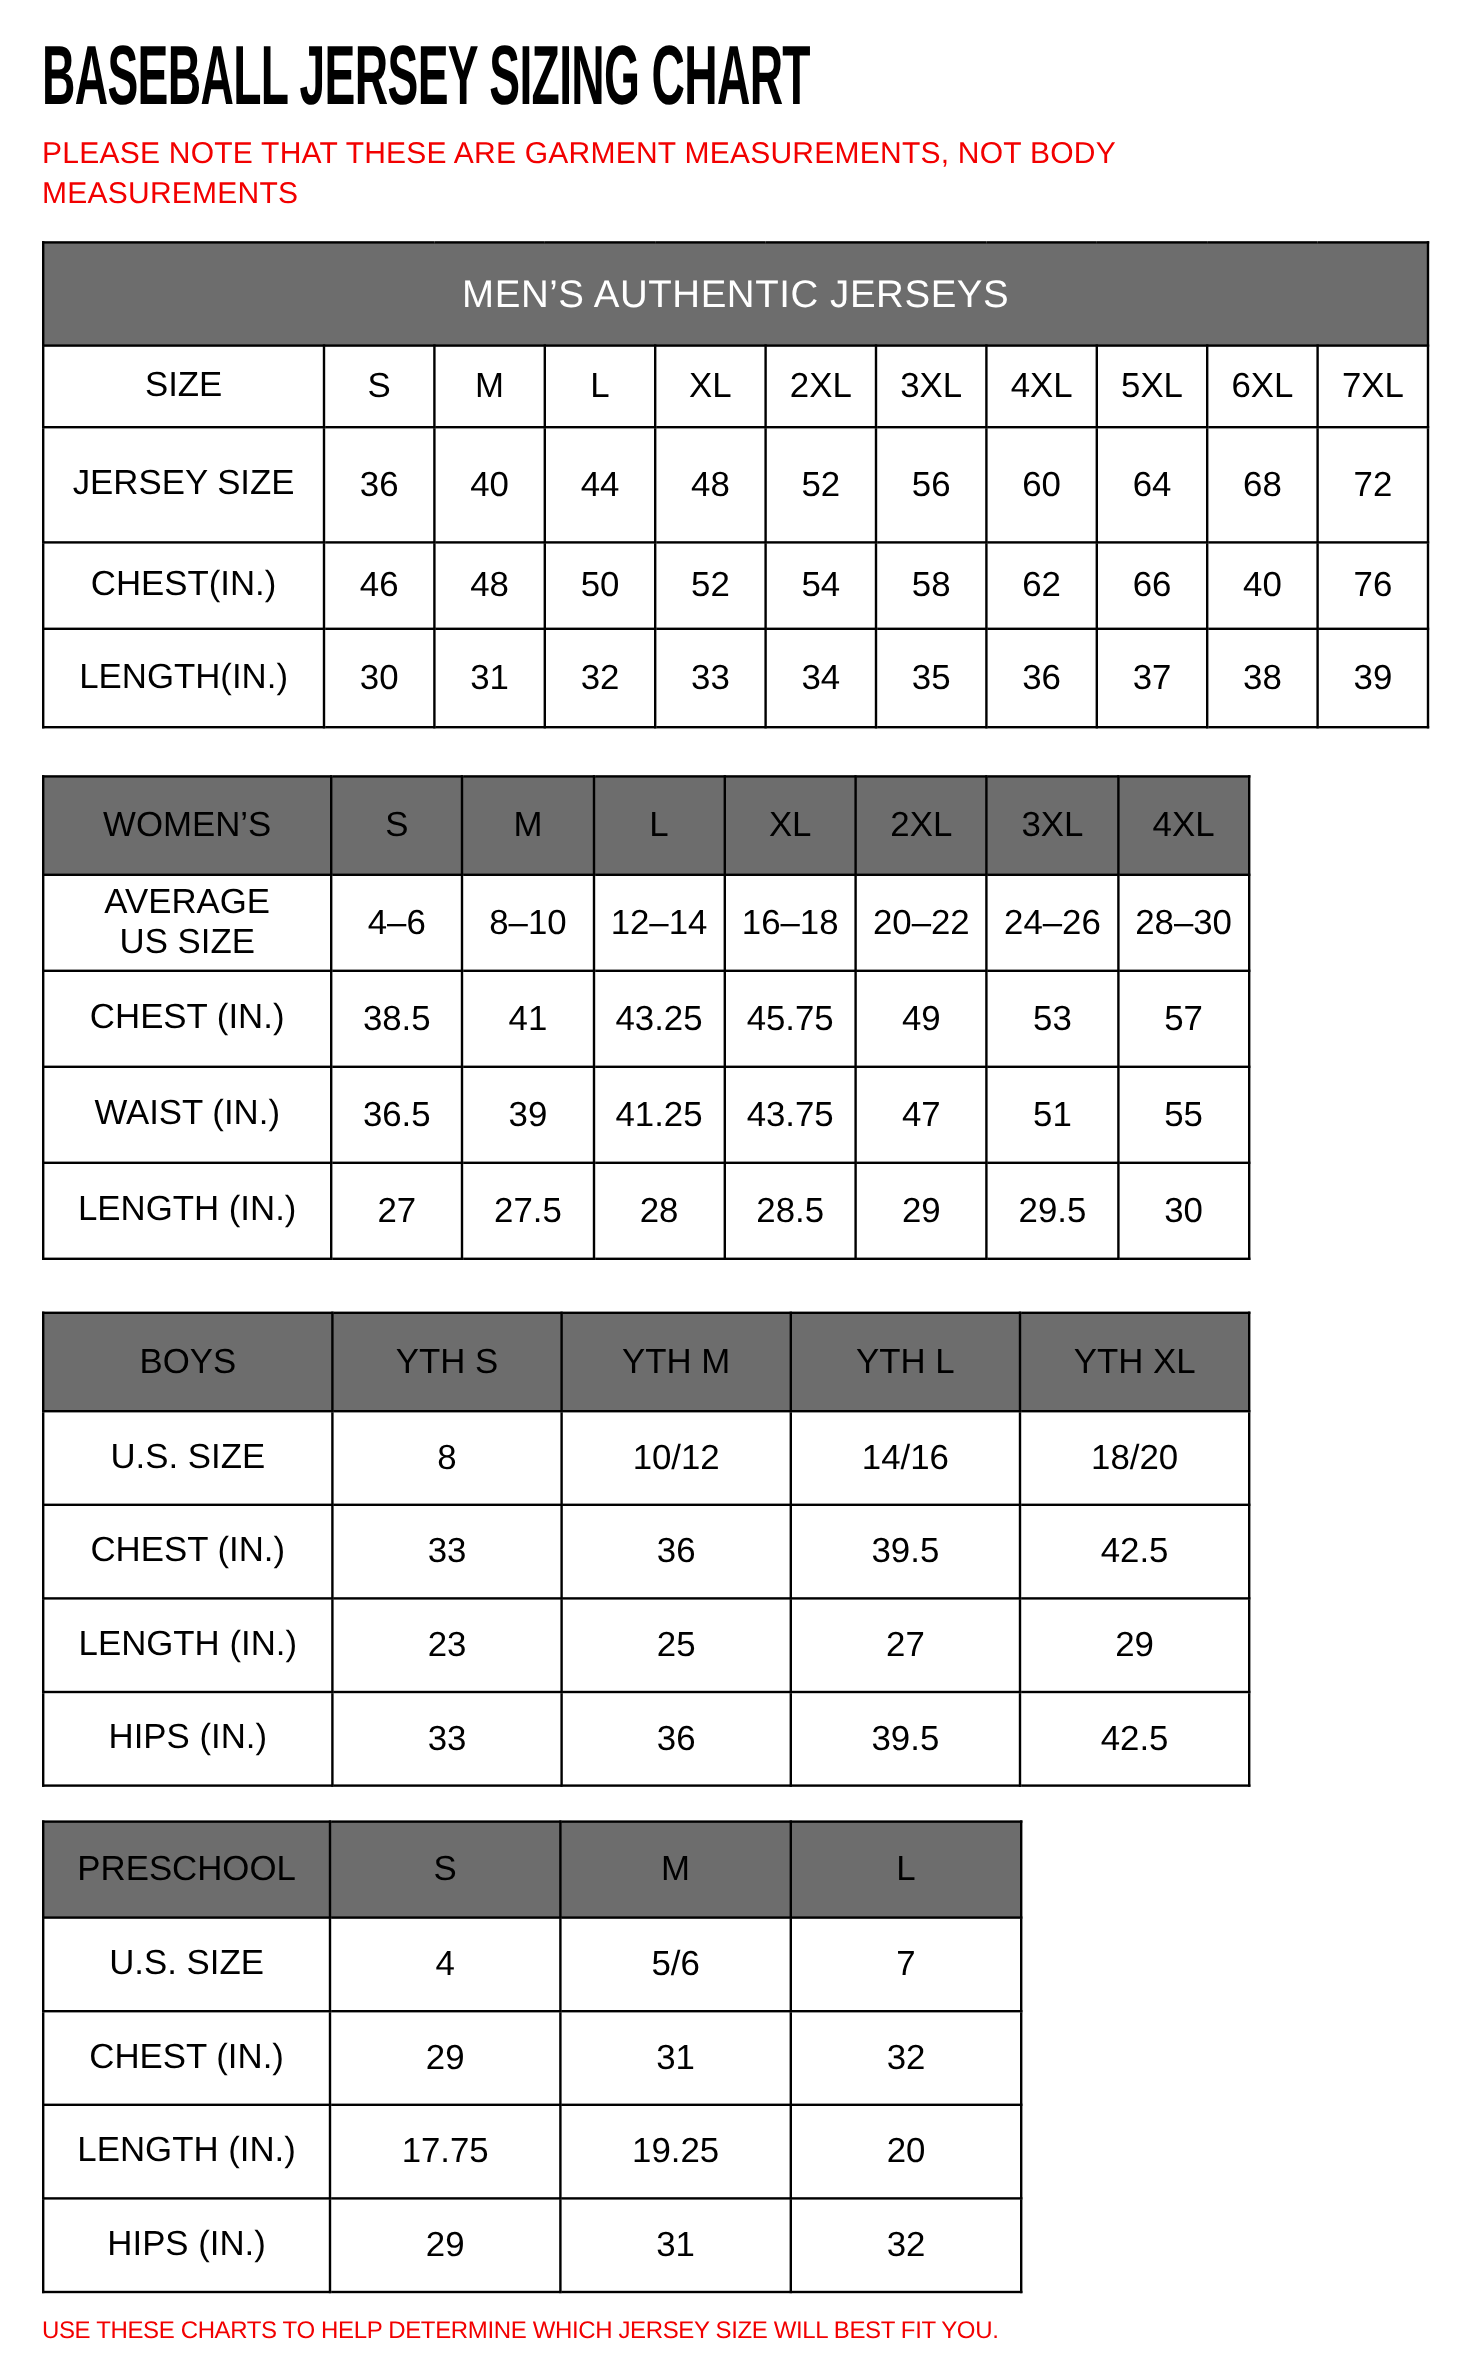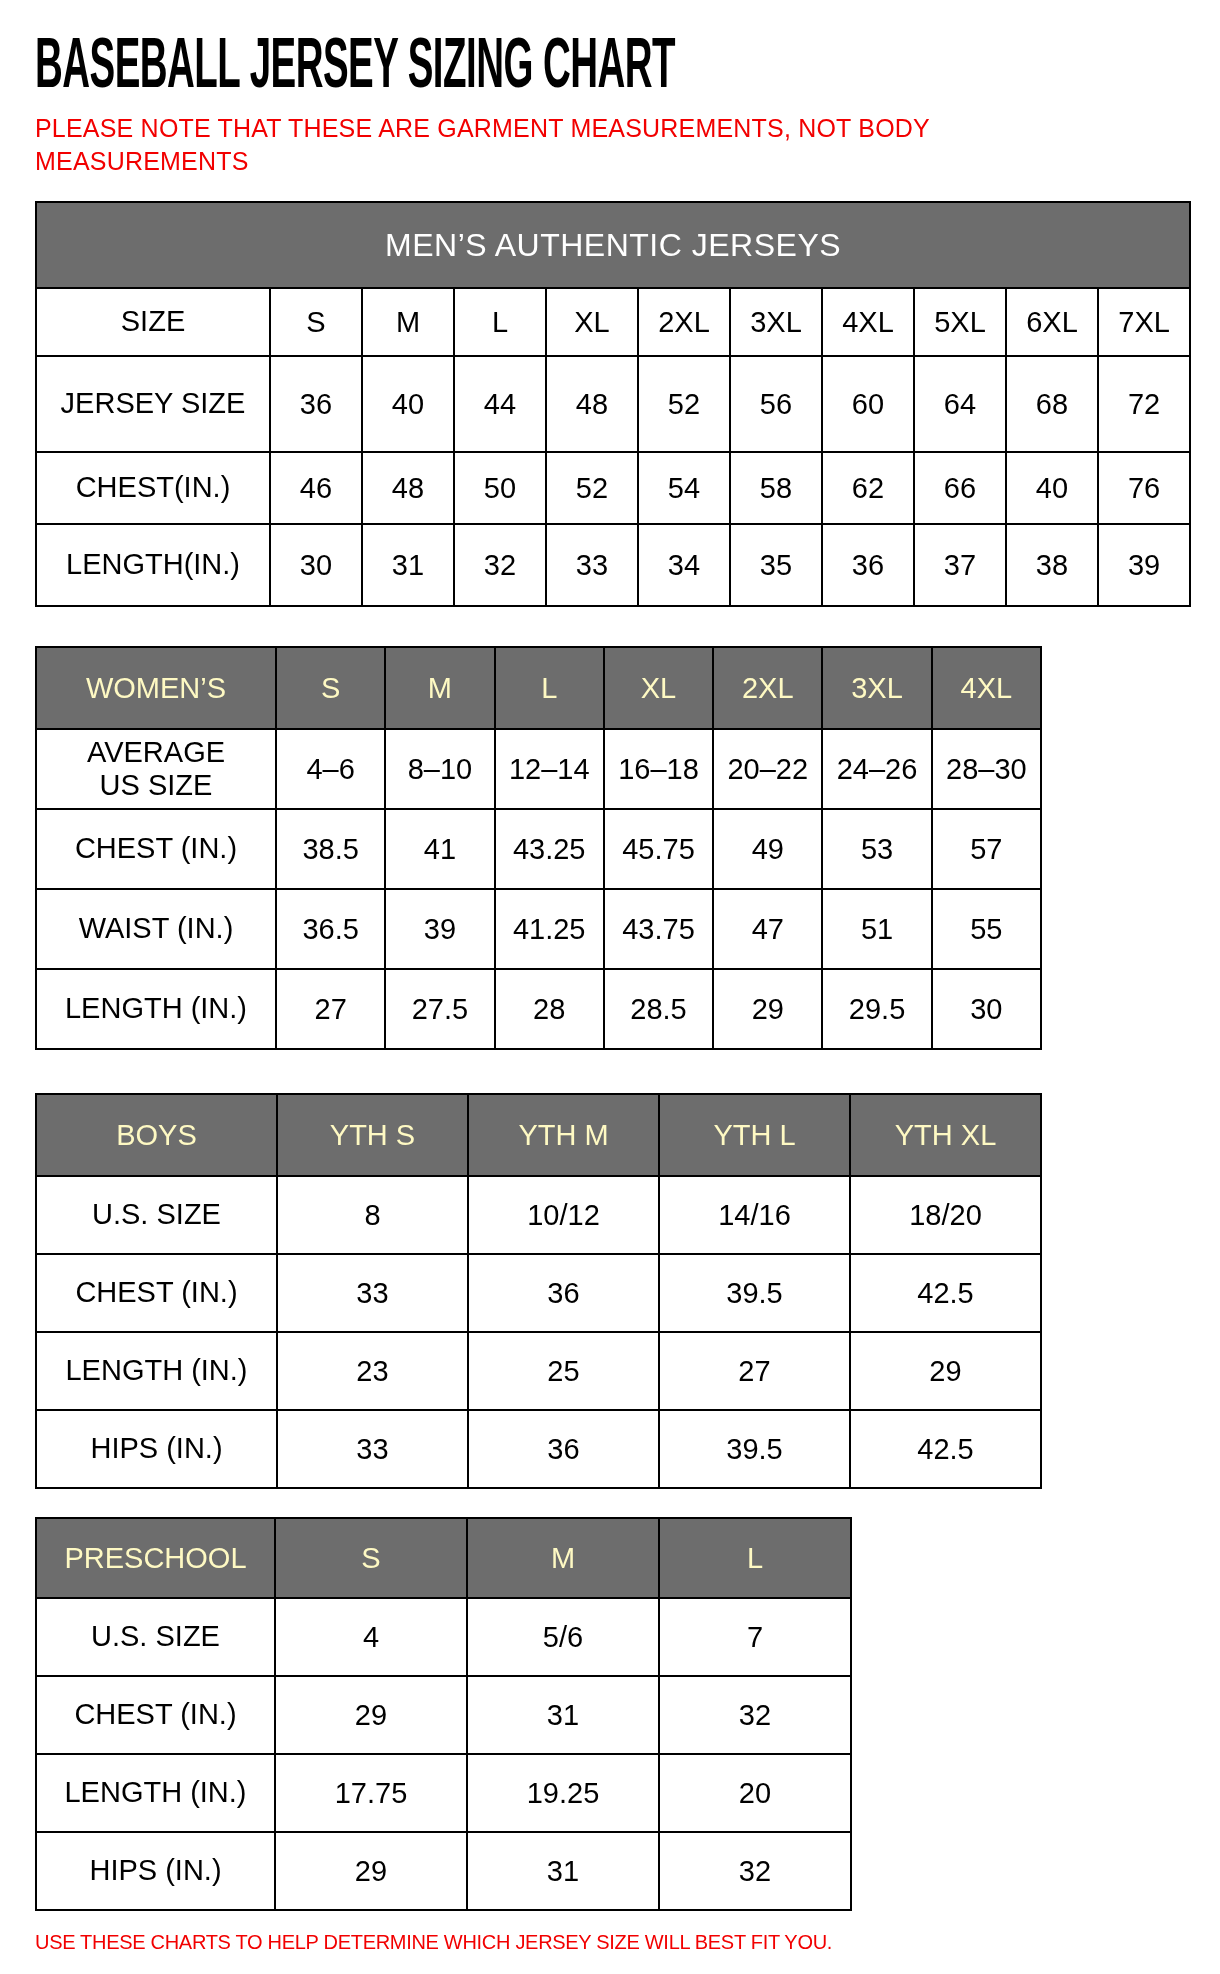--- a/index.html
+++ b/index.html
@@ -22,21 +22,21 @@
   table.sz{border-collapse:collapse;table-layout:fixed;}
   .sz th,.sz td{
     border:2px solid #000;text-align:center;vertical-align:middle;
     font-weight:400;font-size:29px;padding:0;color:#000;
   }
   .sz .band{
     background:var(--gray,#6d6d6d);color:#fff;font-size:32px;
     letter-spacing:0.5px;font-weight:400;
   }
   .sz .ghead{
-    background:var(--gray,#6d6d6d);color:#fef9c3;font-size:29px;font-weight:400;
+    background:var(--gray,#6d6d6d);color:#000000;font-size:29px;font-weight:400;
   }
   .sz .rlabel{white-space:pre-line;line-height:1.15;}
   .footer{
     margin:20px 0 0 0;font-size:20px;letter-spacing:-0.3px;font-weight:400;
     color:var(--red,#f20000);white-space:nowrap;
   }
 </style>
 </head>
 <body style="--red: #f20000; --gray: #6d6d6d;">
 

